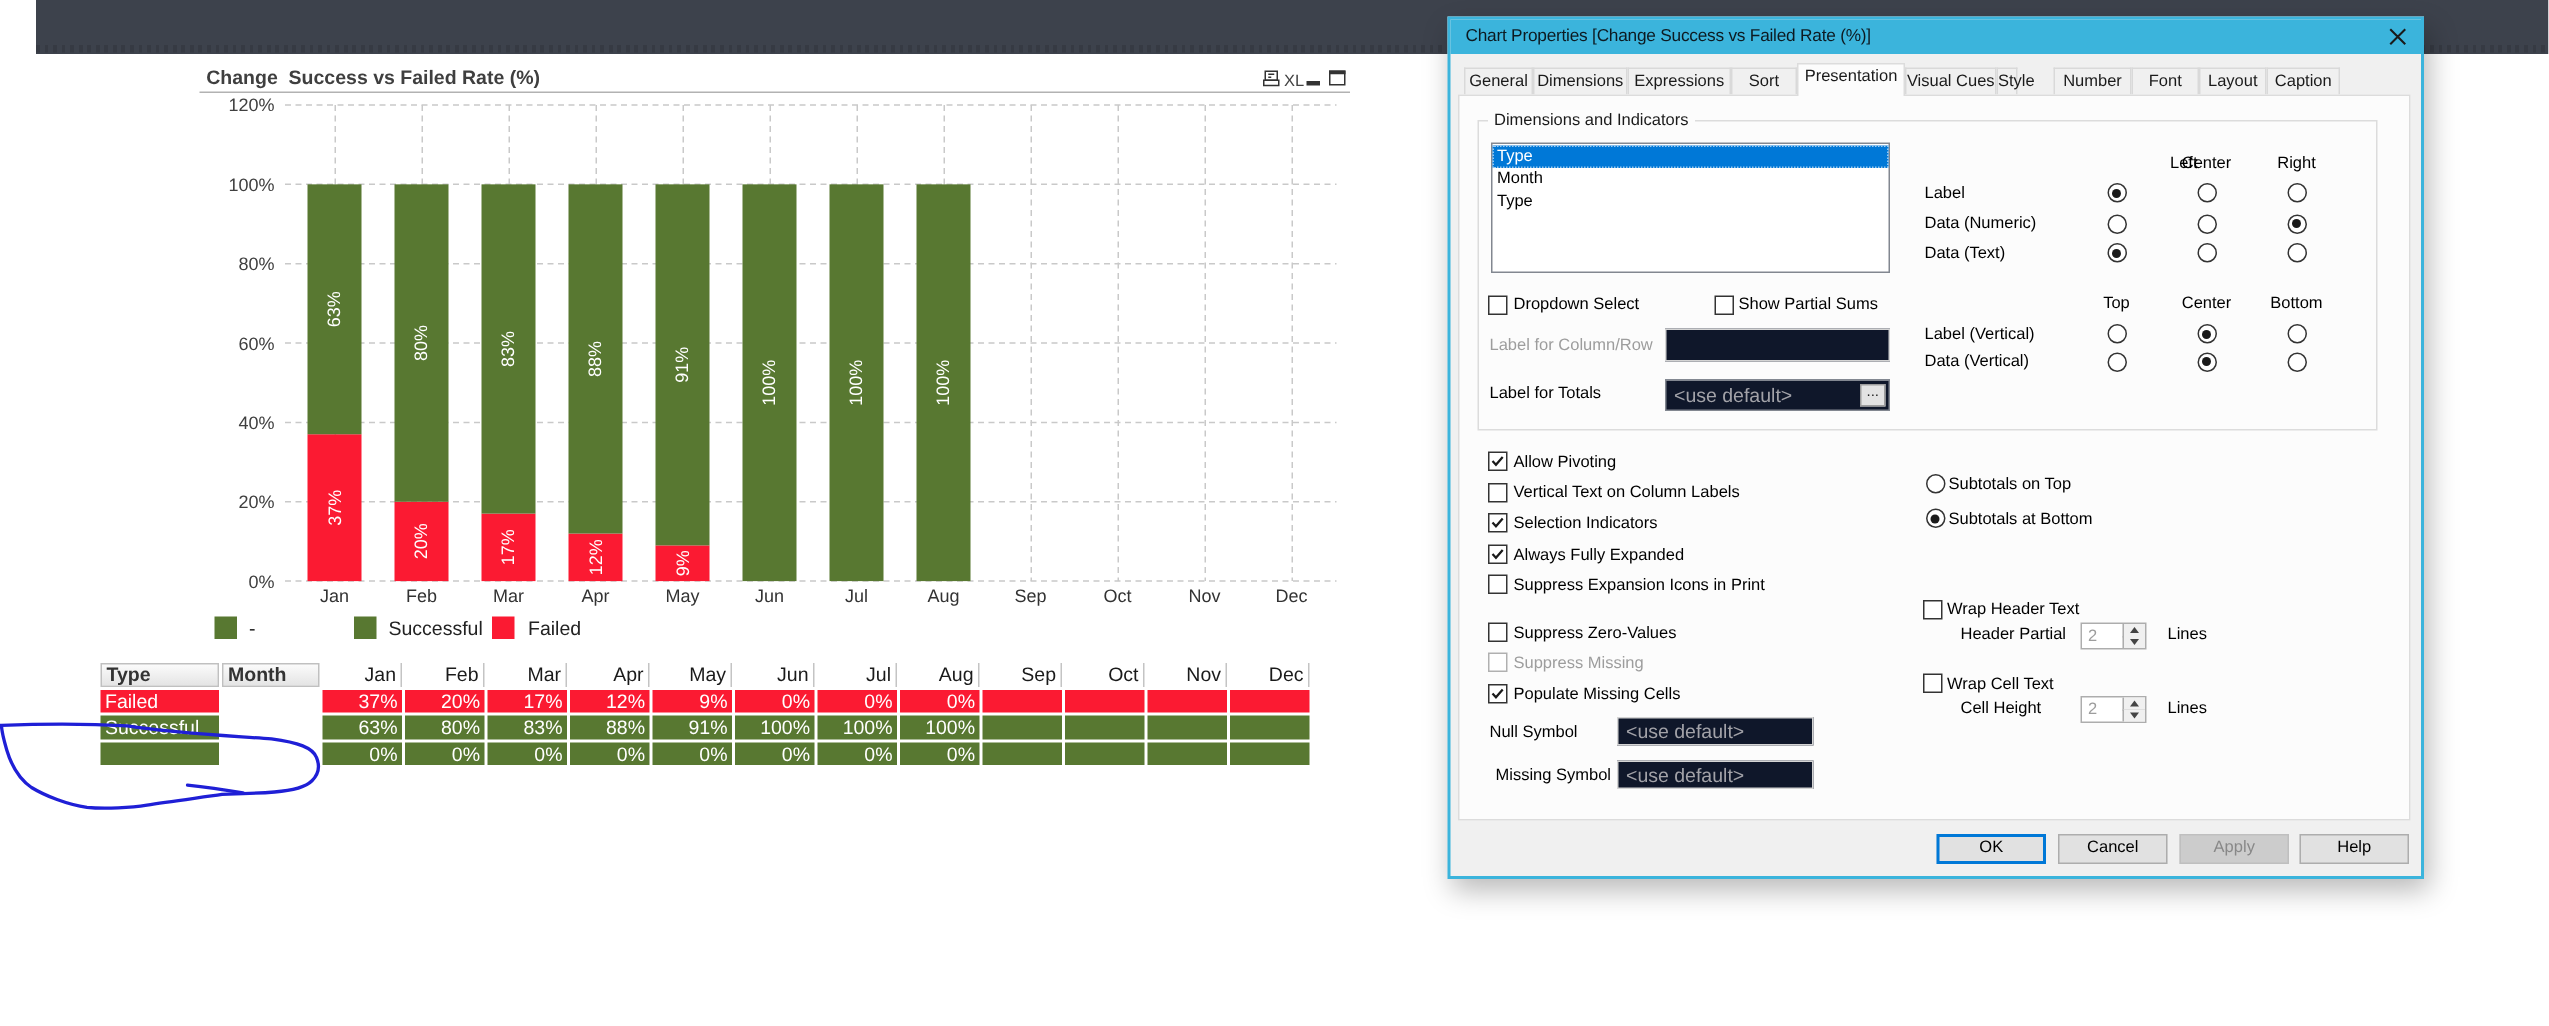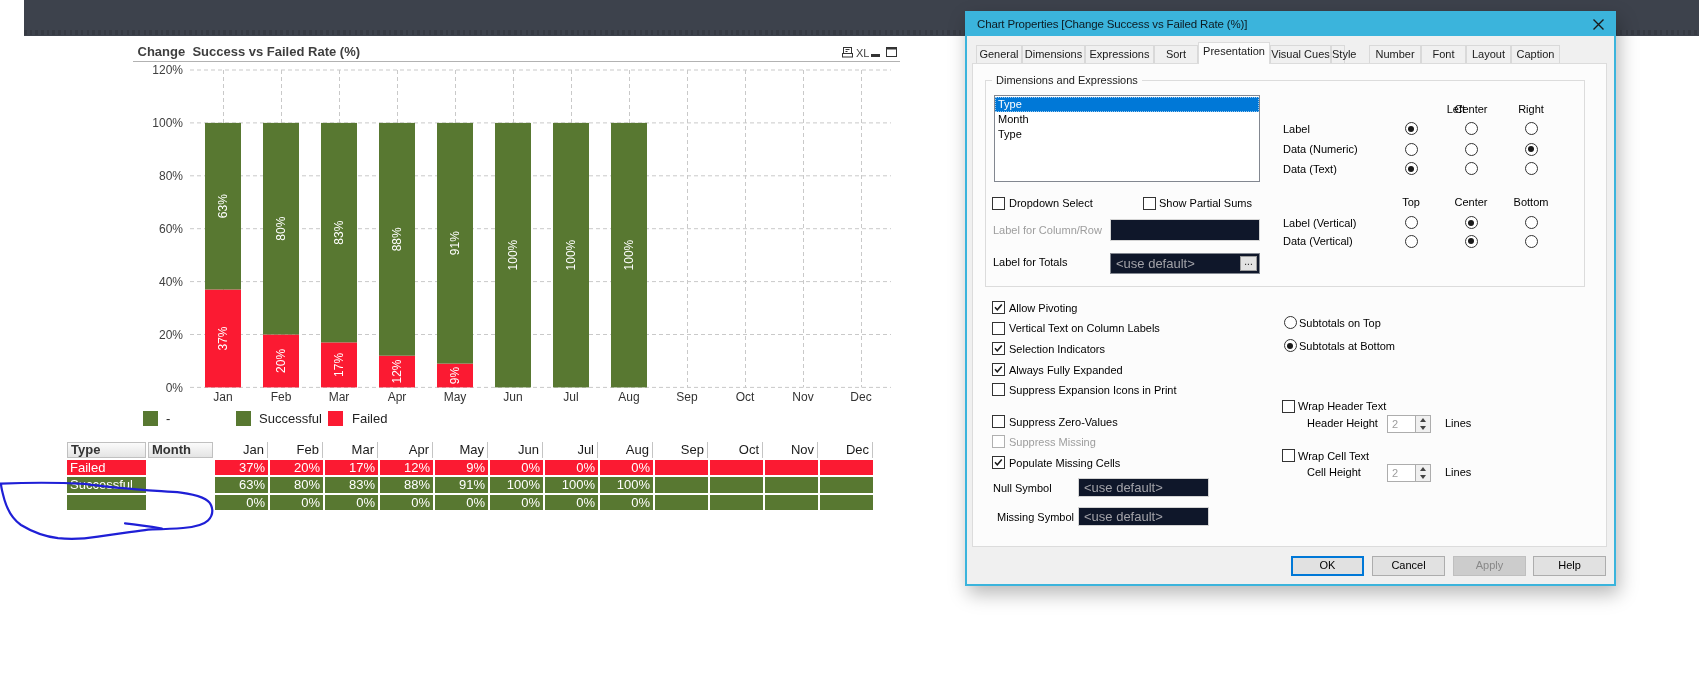--- a/index.html
+++ b/index.html
@@ -234,21 +234,21 @@
     <div class="tab" style="left:187px;width:44px">Sort</div>
     <div class="tab active" style="left:231px;width:72px">Presentation</div>
     <div class="tab" style="left:303px;width:61px">Visual Cues</div>
     <div class="tab" style="left:364px;width:14px">Style</div>
     <div class="tab" style="left:402px;width:52px">Number</div>
     <div class="tab" style="left:454px;width:45px">Font</div>
     <div class="tab" style="left:499px;width:45px">Layout</div>
     <div class="tab" style="left:544px;width:49px">Caption</div>
     <div id="page">
       <div class="grp" style="left:12px;top:16px;width:598px;height:205px">
-        <span class="glabel" style="left:6px">Dimensions and Expressions</span>
+        <span class="glabel" style="left:6px">Dimensions and Indicators</span>
       </div>
       <div style="position:absolute;left:21px;top:31px;width:266px;height:87px;background:#fff;border:1px solid #828790;box-sizing:border-box;padding-top:1px;font-size:11px;line-height:15px;">
         <div style="background:#0078d7;color:#fff;padding-left:3px;outline:1px dotted #9cc9ef;outline-offset:-1px;">Type</div>
         <div style="padding-left:3px;">Month</div>
         <div style="padding-left:3px;">Type</div>
       </div>
       <div class="cb" style="left:19px;top:133px"></div>
       <div class="lbl" style="left:36px;top:133px">Dropdown Select</div>
       <div class="cb" style="left:170px;top:133px"></div>
       <div class="lbl" style="left:186px;top:133px">Show Partial Sums</div>
@@ -336,21 +336,21 @@
         <span class="phtext" style="top:1px">&lt;use default&gt;</span>
       </div>
       <div class="radio" style="left:310.5px;top:252.10000000000002px"></div>
       <div class="lbl" style="left:326px;top:252.60000000000002px">Subtotals on Top</div>
       <div class="radio" style="left:310.5px;top:275.3px">
         <div class="dot"></div>
       </div>
       <div class="lbl" style="left:326px;top:275.8px">Subtotals at Bottom</div>
       <div class="cb" style="left:309px;top:335.6px"></div>
       <div class="lbl" style="left:325px;top:336px">Wrap Header Text</div>
-      <div class="lbl" style="left:334px;top:353px">Header Height</div>
+      <div class="lbl" style="left:334px;top:353px">Header Partial</div>
       <div style="position:absolute;left:414px;top:350.6px;width:44px;height:18px;background:#fff;border:1px solid #adadad;box-sizing:border-box;font-size:11px;color:#9d9d9d;line-height:16px;padding-left:4px;">2<div style="position:absolute;right:0;top:0;width:14px;height:8px;background:#f0f0f0;border-left:1px solid #adadad;border-bottom:1px solid #adadad;">
           <div style="position:absolute;left:3.5px;top:2.5px;width:0;height:0;border-left:3px solid transparent;border-right:3px solid transparent;border-bottom:4px solid #444;"></div>
         </div><div style="position:absolute;right:0;bottom:0;width:14px;height:8px;background:#f0f0f0;border-left:1px solid #adadad;">
           <div style="position:absolute;left:3.5px;top:2.5px;width:0;height:0;border-left:3px solid transparent;border-right:3px solid transparent;border-top:4px solid #444;"></div>
         </div></div>
       <div class="lbl" style="left:472px;top:353px">Lines</div>
       <div class="cb" style="left:309px;top:385px"></div>
       <div class="lbl" style="left:325px;top:385.5px">Wrap Cell Text</div>
       <div class="lbl" style="left:334px;top:402px">Cell Height</div>
       <div style="position:absolute;left:414px;top:399.9px;width:44px;height:18px;background:#fff;border:1px solid #adadad;box-sizing:border-box;font-size:11px;color:#9d9d9d;line-height:16px;padding-left:4px;">2<div style="position:absolute;right:0;top:0;width:14px;height:8px;background:#f0f0f0;border-left:1px solid #adadad;border-bottom:1px solid #adadad;">

